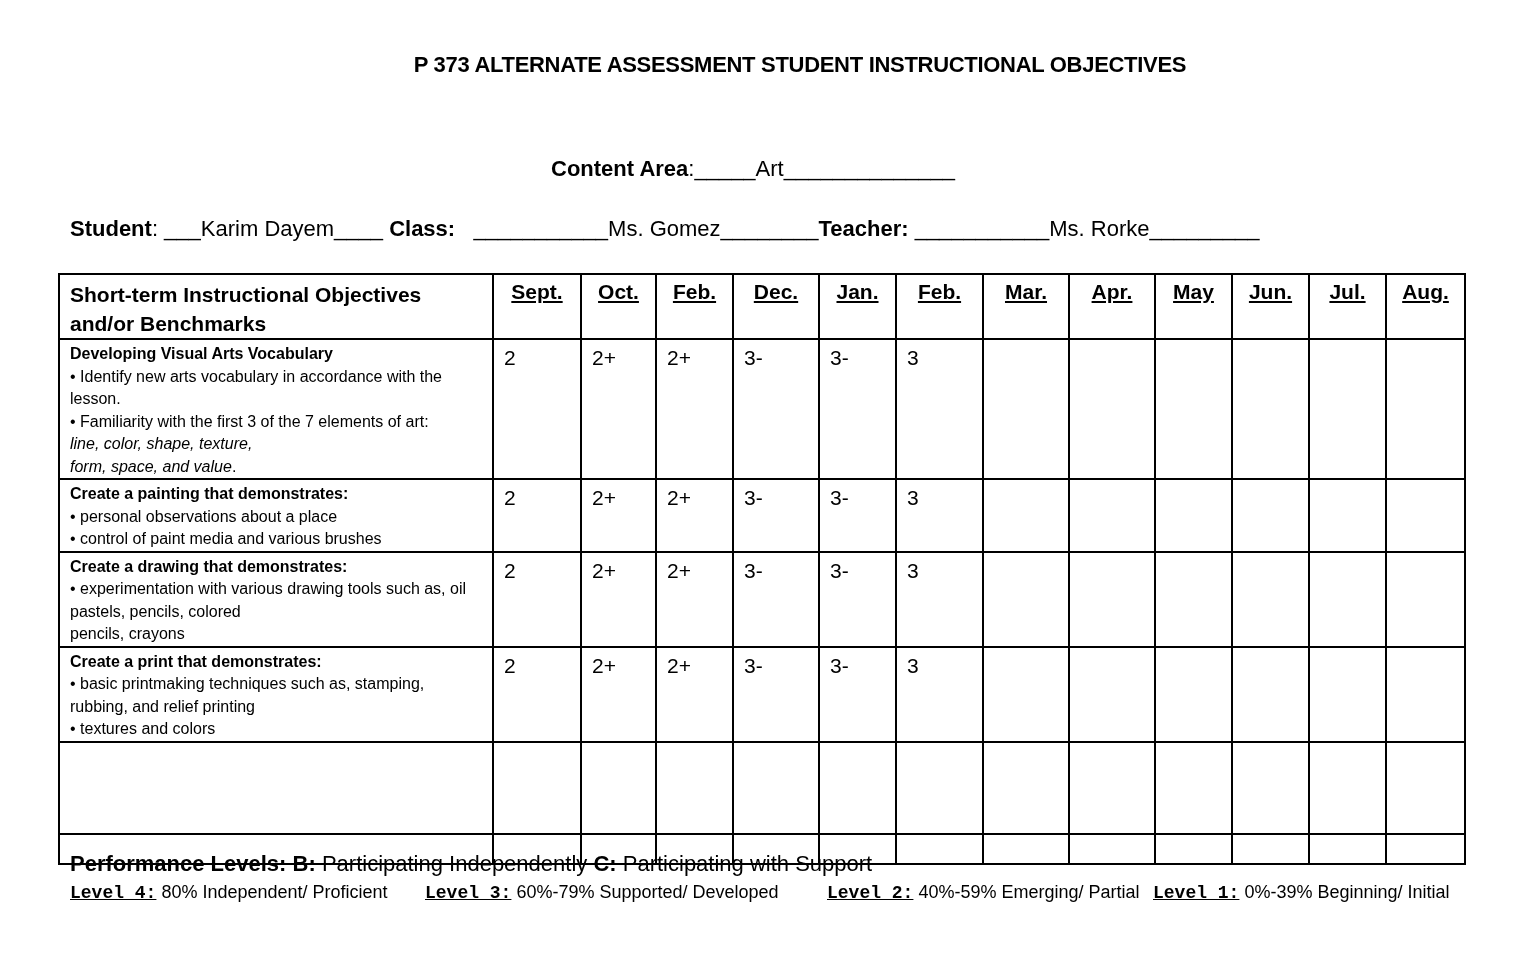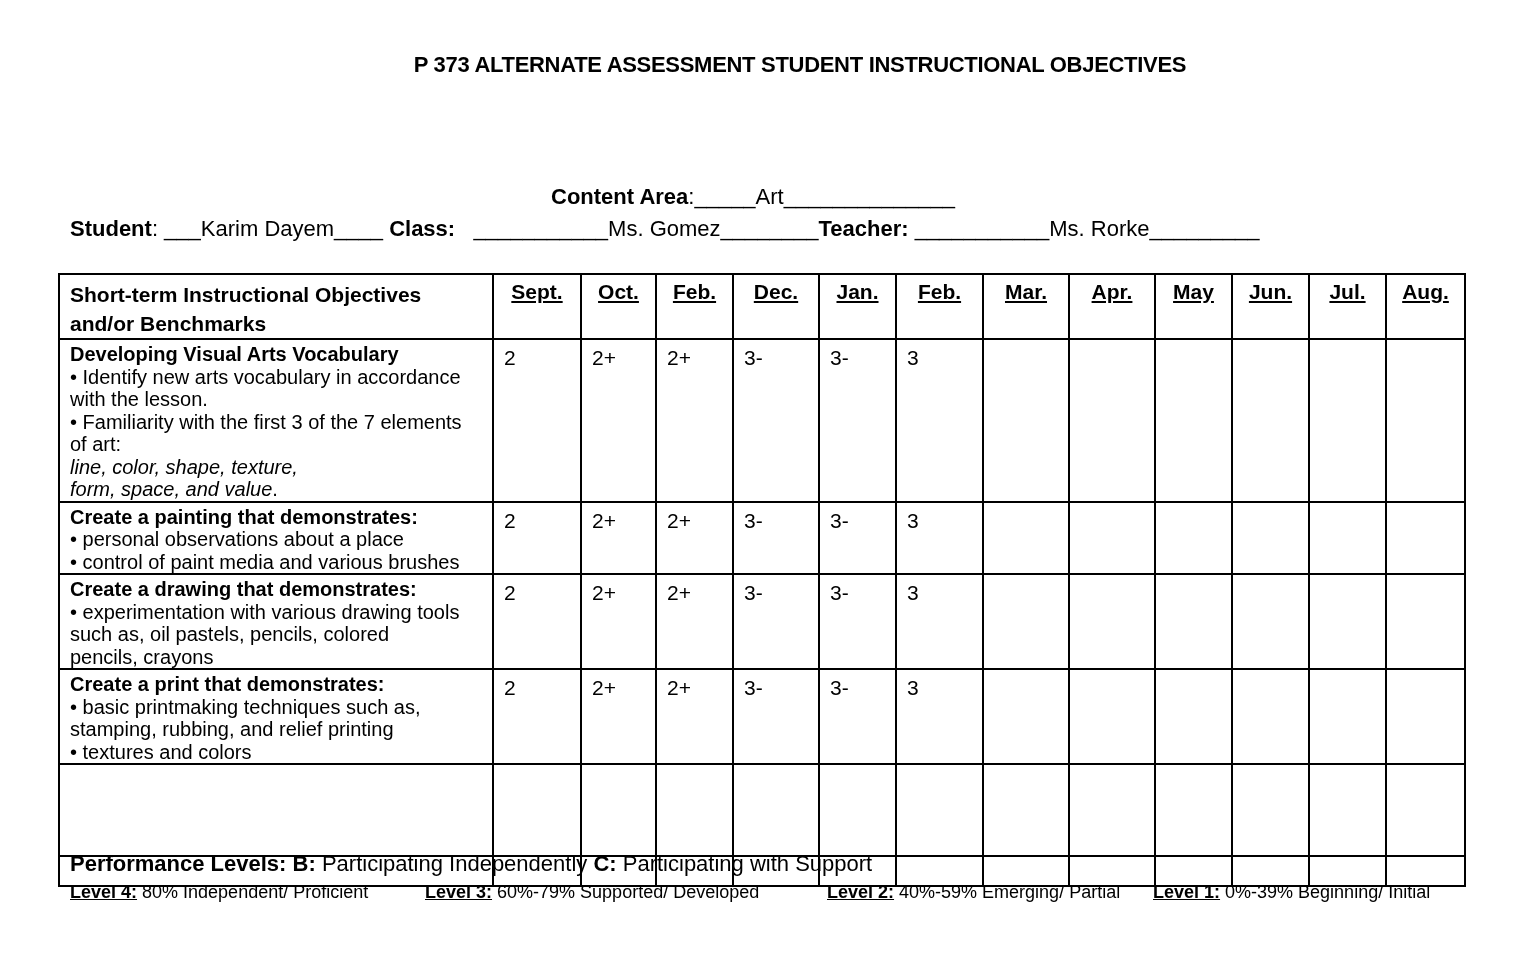--- a/index.html
+++ b/index.html
@@ -1,42 +1,42 @@
 <!DOCTYPE html>
 <html><head>
 <meta charset="utf-8">
 <style>
   html, body { margin: 0; padding: 0; background: #ffffff; }
   body { width: 1536px; height: 964px; position: relative; overflow: hidden;
          font-family: "Liberation Sans", "DejaVu Sans", sans-serif; color: #000; }
   .title { position: absolute; top: 52px; left: 0; width: 1600px; text-align: center;
            font-weight: bold; font-size: 22px; letter-spacing: -0.3px; }
-  .content-area { position: absolute; top: 156px; left: 551px; font-size: 22px; white-space: pre; margin-top: 28px; }
+  .content-area { position: absolute; top: 156px; left: 551px; font-size: 22px; white-space: pre; }
   .info-row { position: absolute; top: 216px; left: 70px; font-size: 22px; white-space: pre; text-align: center; }
   b { font-weight: bold; }
   table { position: absolute; top: 273px; left: 58px; border-collapse: collapse;
           table-layout: fixed; width: 1406px; }
   td, th { border: 2px solid #000; vertical-align: top; padding: 0; }
   th { font-weight: bold; font-size: 21px; padding-top: 5px; height: 55px; }
   th.obj-head { text-align: left; font-weight: bold; padding: 5px 6px 0 10px; line-height: 29px; margin-left: 6px; }
   th.month u { text-decoration: underline; }
-  td.obj { font-size: 20px; line-height: 22.5px; padding: 3px 10px 0 10px; }
+  td.obj { font-size: 16px; line-height: 22.5px; padding: 3px 10px 0 10px; }
   td.obj .head { font-weight: bold; }
   td.obj .it { font-style: italic; }
   td.score { font-size: 21px; padding: 6px 0 0 10px; }
   tr.r1 td { height: 130px; }
   tr.r2 td { height: 64px; }
   tr.r3 td { height: 86px; }
   tr.r4 td { height: 86px; }
   tr.r5 td { height: 90px; }
   tr.r6 td { height: 28px; }
   .perf { position: absolute; top: 851px; left: 70px; font-size: 22px; white-space: pre; }
   .levels { position: absolute; top: 882px; left: 70px; font-size: 18px; white-space: pre; width: 1400px; }
   .levels span.lvl { display: inline-block; }
-  .levels u { font-weight: bold; }
+  .levels u { font-weight: bold; font-family: Liberation Mono, monospace; }
 </style>
 </head>
 <body>
 
 <div class="title">P 373 ALTERNATE ASSESSMENT STUDENT INSTRUCTIONAL OBJECTIVES</div>
 
 <div class="content-area"><b>Content Area</b><span>:_____Art______________</span></div>
 
 <div class="info-row"><b>Student</b><span>: ___Karim Dayem____ </span><b>Class:</b><span>   ___________Ms. Gomez________</span><b>Teacher:</b><span> ___________Ms. Rorke_________</span></div>
 

